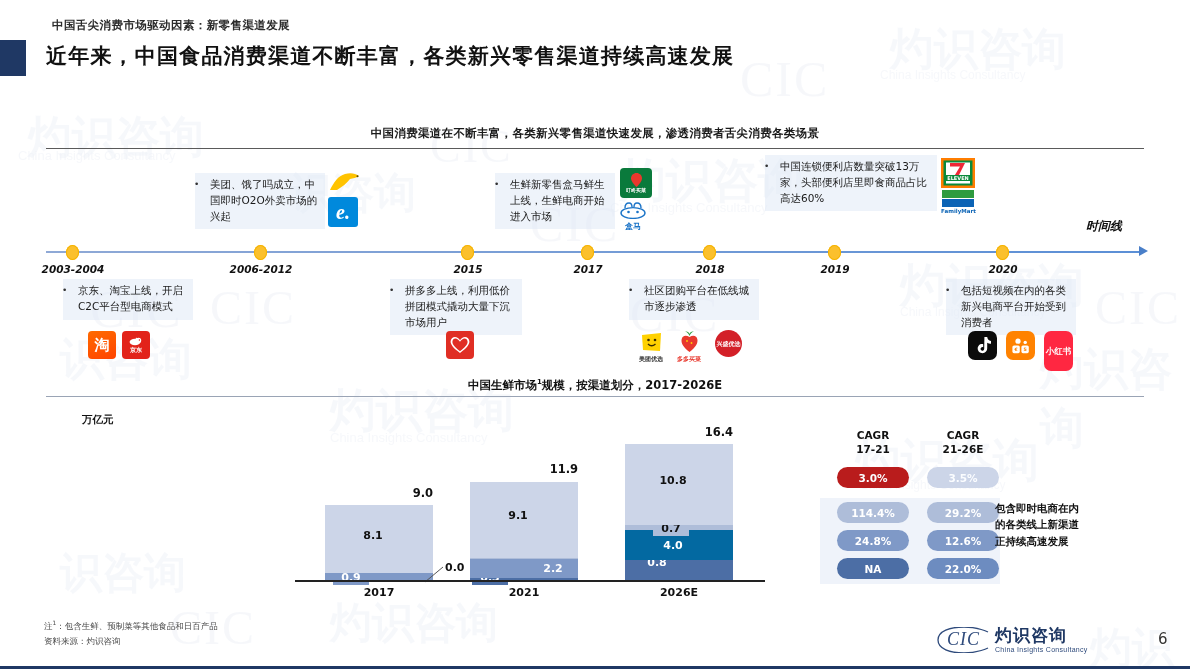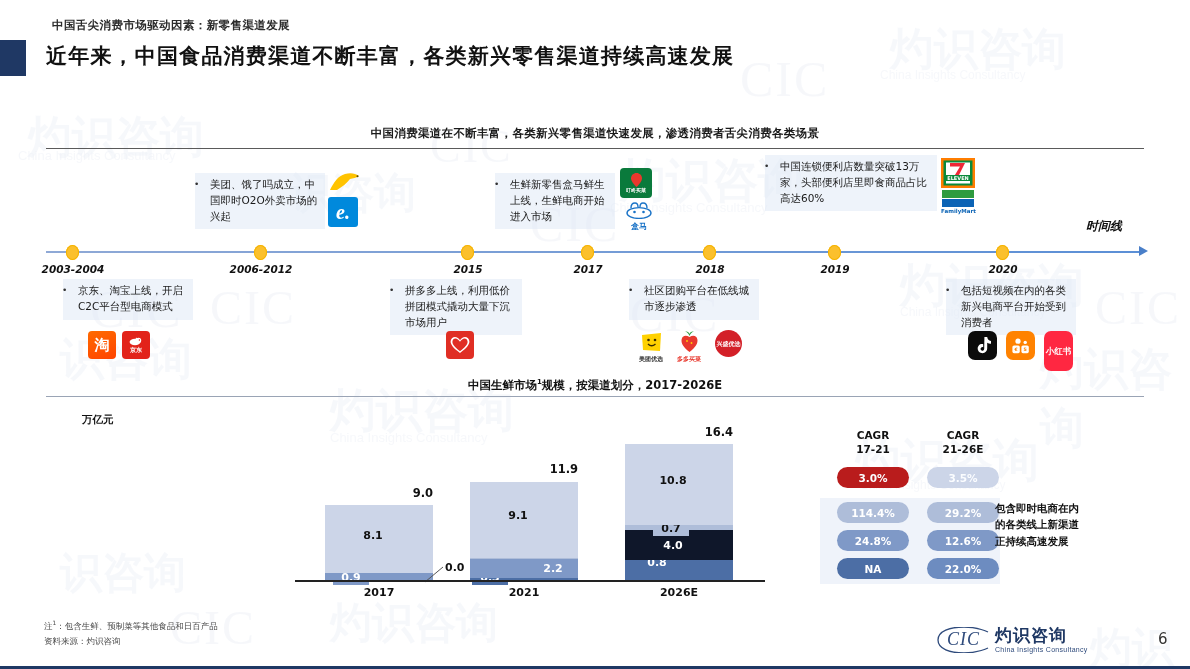--- a/index.html
+++ b/index.html
@@ -257,21 +257,21 @@
         <path d="M10 17 C3 12 0.6 8.6 0.6 5.6 C0.6 2.7 2.8 1 5 1 C7 1 9 2.4 10 4.2 C11 2.4 13 1 15 1 C17.2 1 19.4 2.7 19.4 5.6 C19.4 8.6 17 12 10 17 Z" fill="#fff"></path>
         <path d="M10 15.2 C4.4 11 2.4 8.3 2.4 5.8 C2.4 3.6 4 2.4 5.4 2.4 C7 2.4 8.8 3.8 10 5.8 C11.2 3.8 13 2.4 14.6 2.4 C16 2.4 17.6 3.6 17.6 5.8 C17.6 8.3 15.6 11 10 15.2 Z" fill="#e02e24"></path>
       </svg>
     </div>
   </div>
 
   <div class="tl-note" style="left:495px;top:173px;width:108px;">
     <span class="bullet">•</span>
     <span class="txt">生鲜新零售盒马鲜生上线，生鲜电商开始进入市场</span>
   </div>
-  <div class="logos" style="left:620px;top:168px;flex-direction:column;gap:4px;align-items:flex-end;">
+  <div class="logos" style="left:620px;top:168px;flex-direction:column;gap:4px;align-items:flex-start;">
     <div class="logo sq" style="background:#0a7a3c;width:32px;height:30px;flex-direction:column;gap:1px;">
       <svg width="11" height="14" viewBox="0 0 11 14">
           <path d="M5.5 0 C2.4 0 0 2.3 0 5.2 C0 8.9 5.5 14 5.5 14 C5.5 14 11 8.9 11 5.2 C11 2.3 8.6 0 5.5 0Z" fill="#e8382d"></path>
         </svg>
       <span style="font-size:5px;">叮咚买菜</span>
     </div>
     <div class="logo-wrap">
       <svg width="26" height="17" viewBox="0 0 26 17">
         <ellipse cx="13" cy="11" rx="12" ry="5.4" fill="#fff" stroke="#1a73c7" stroke-width="1.4"></ellipse>
         <path d="M5 6 C5 2.6 7 1 9 1 C11 1 12 2.6 12 5" fill="none" stroke="#1a73c7" stroke-width="1.4"></path>
@@ -399,21 +399,21 @@
       <div class="seg" style="height:75.5px;background:#ccd5e8;">
         <span class="vlab" style="top:27px;color:#111;">9.1</span>
       </div>
       <span class="bar-total" style="top:-19px;">11.9</span>
     </div>
 
     <div class="bar" style="left:330px;height:136.1px;">
       <div class="seg" style="height:22px;background:#4c6ea5;">
         <span class="vlab" style="top:-5px;left:14px;right:auto;width:26px;color:#fff;background:#4c6ea5;padding:1px 5px;">0.8</span>
       </div>
-      <div class="seg" style="height:33.2px;background:#0f172a;">
+      <div class="seg" style="height:33.2px;background:#0369a1;">
         <span class="vlab" style="top:9px;color:#fff;">4.0</span>
       </div>
       <div class="seg" style="height:5.8px;background:#aebdd9;">
         <span class="vlab" style="top:-4px;color:#111;background:#aebdd9;padding:1px 5px;width:26px;left:28px;right:auto;">0.7</span>
       </div>
       <div class="seg" style="height:89.6px;background:#ccd5e8;">
         <span class="vlab" style="top:30px;color:#111;">10.8</span>
       </div>
       <span class="bar-total" style="top:-19px;">16.4</span>
     </div>

